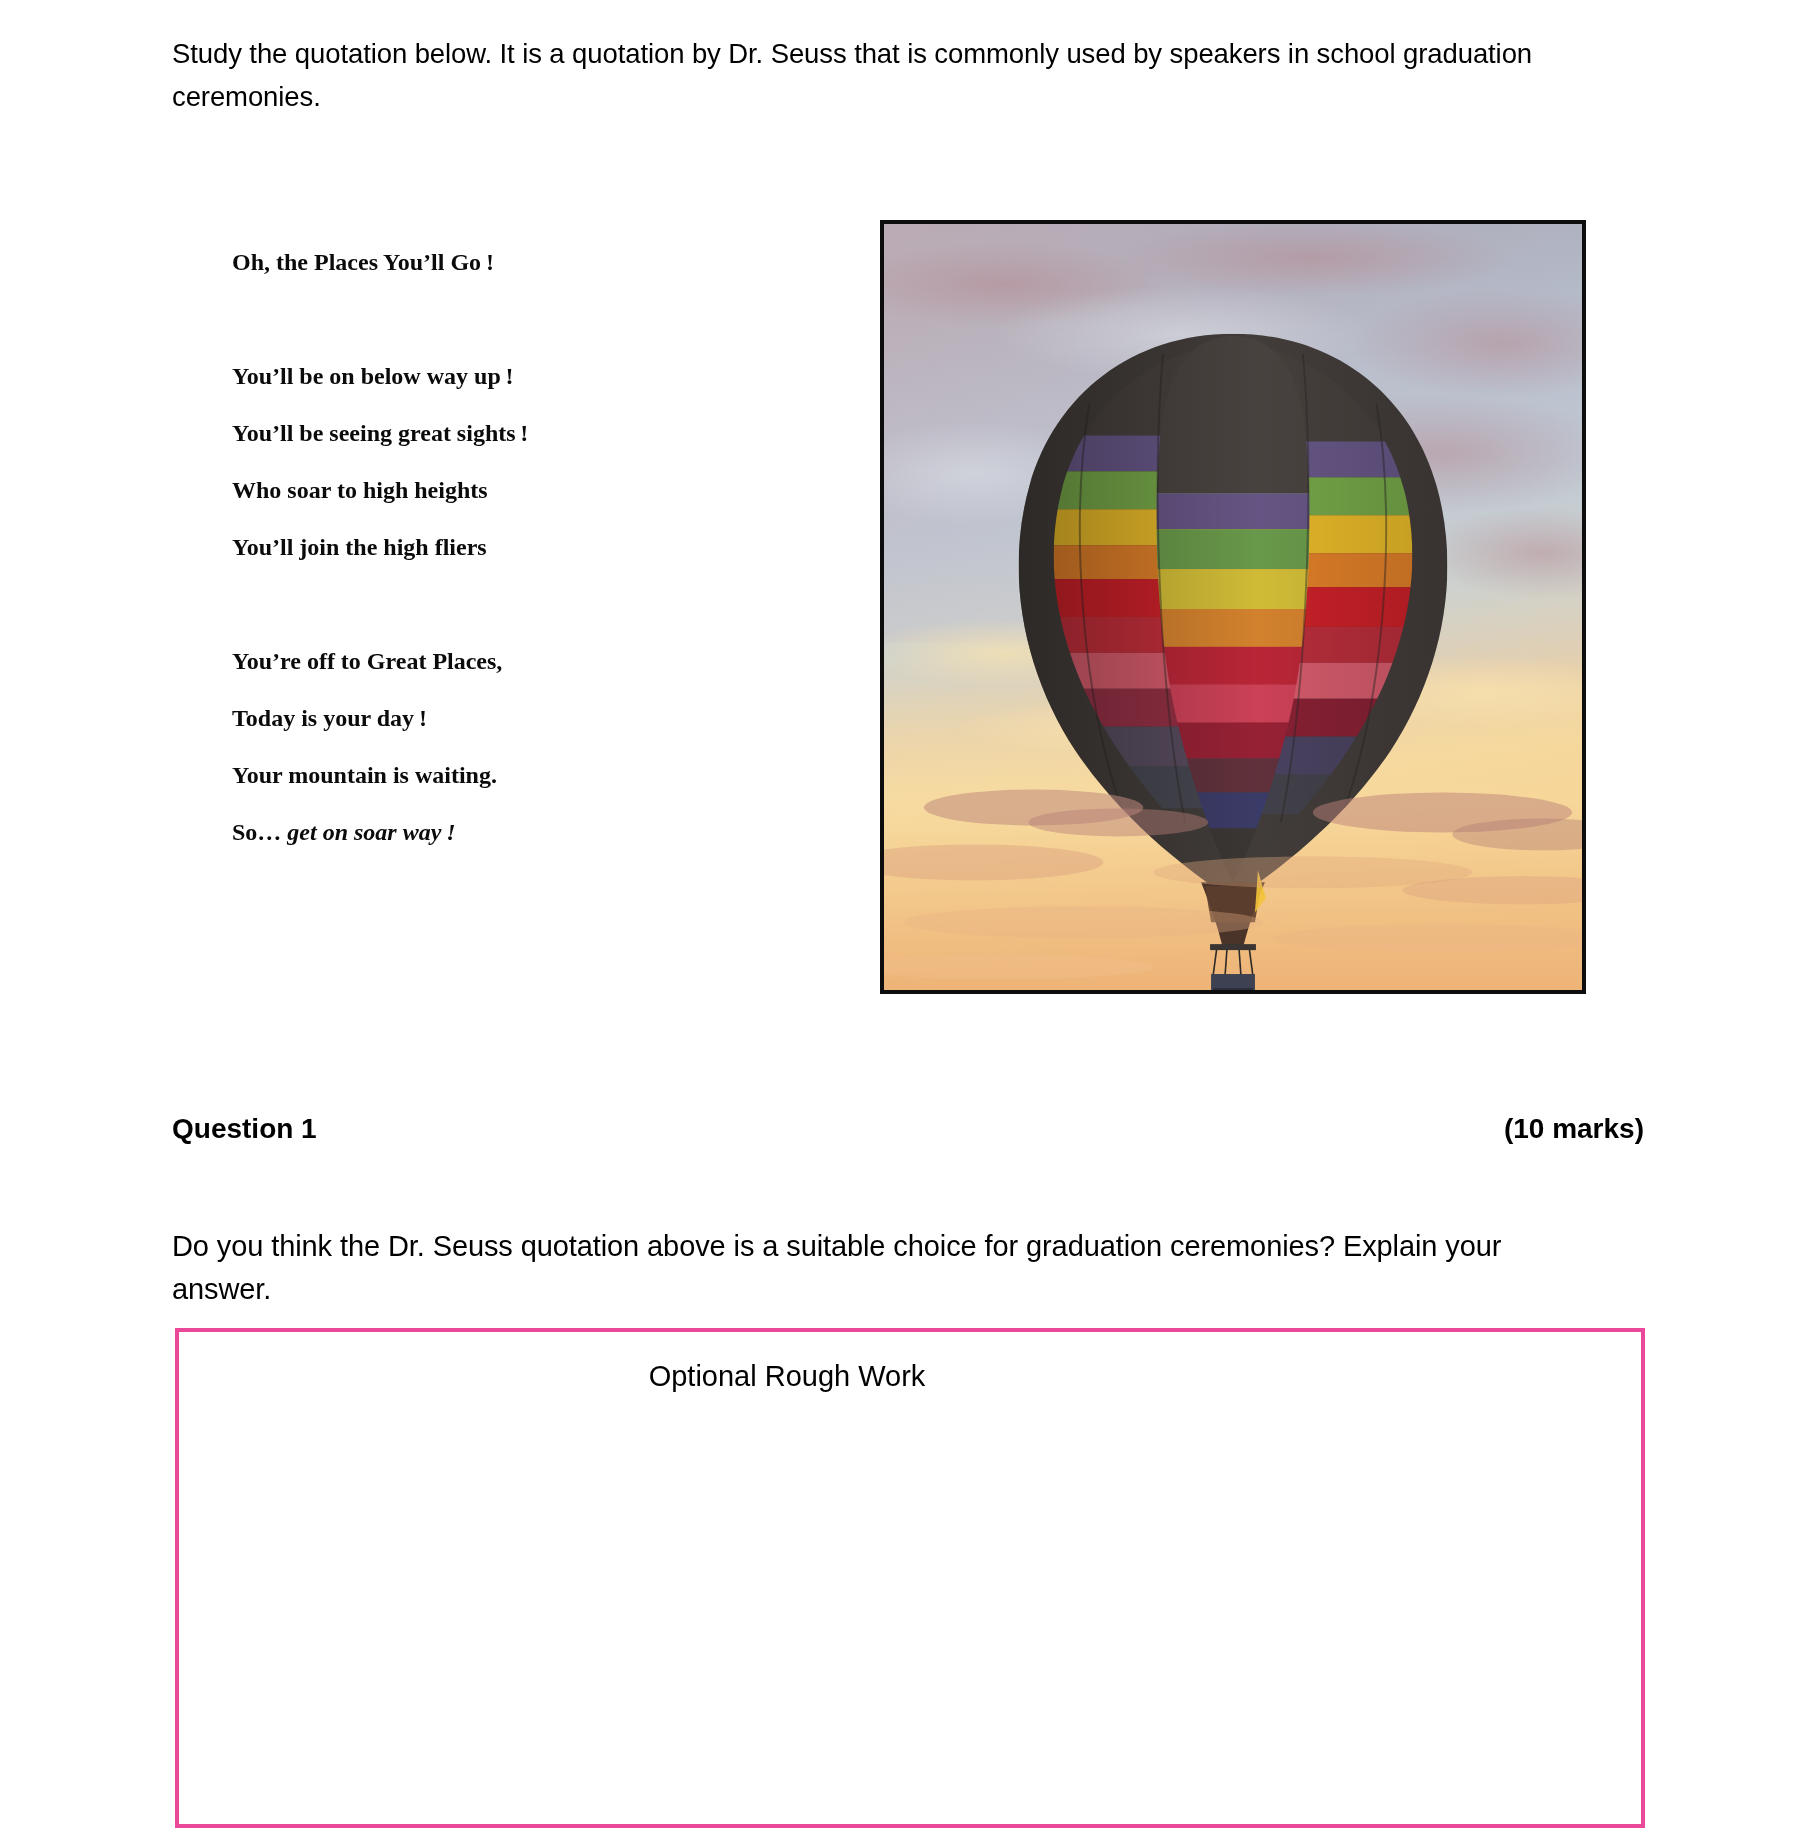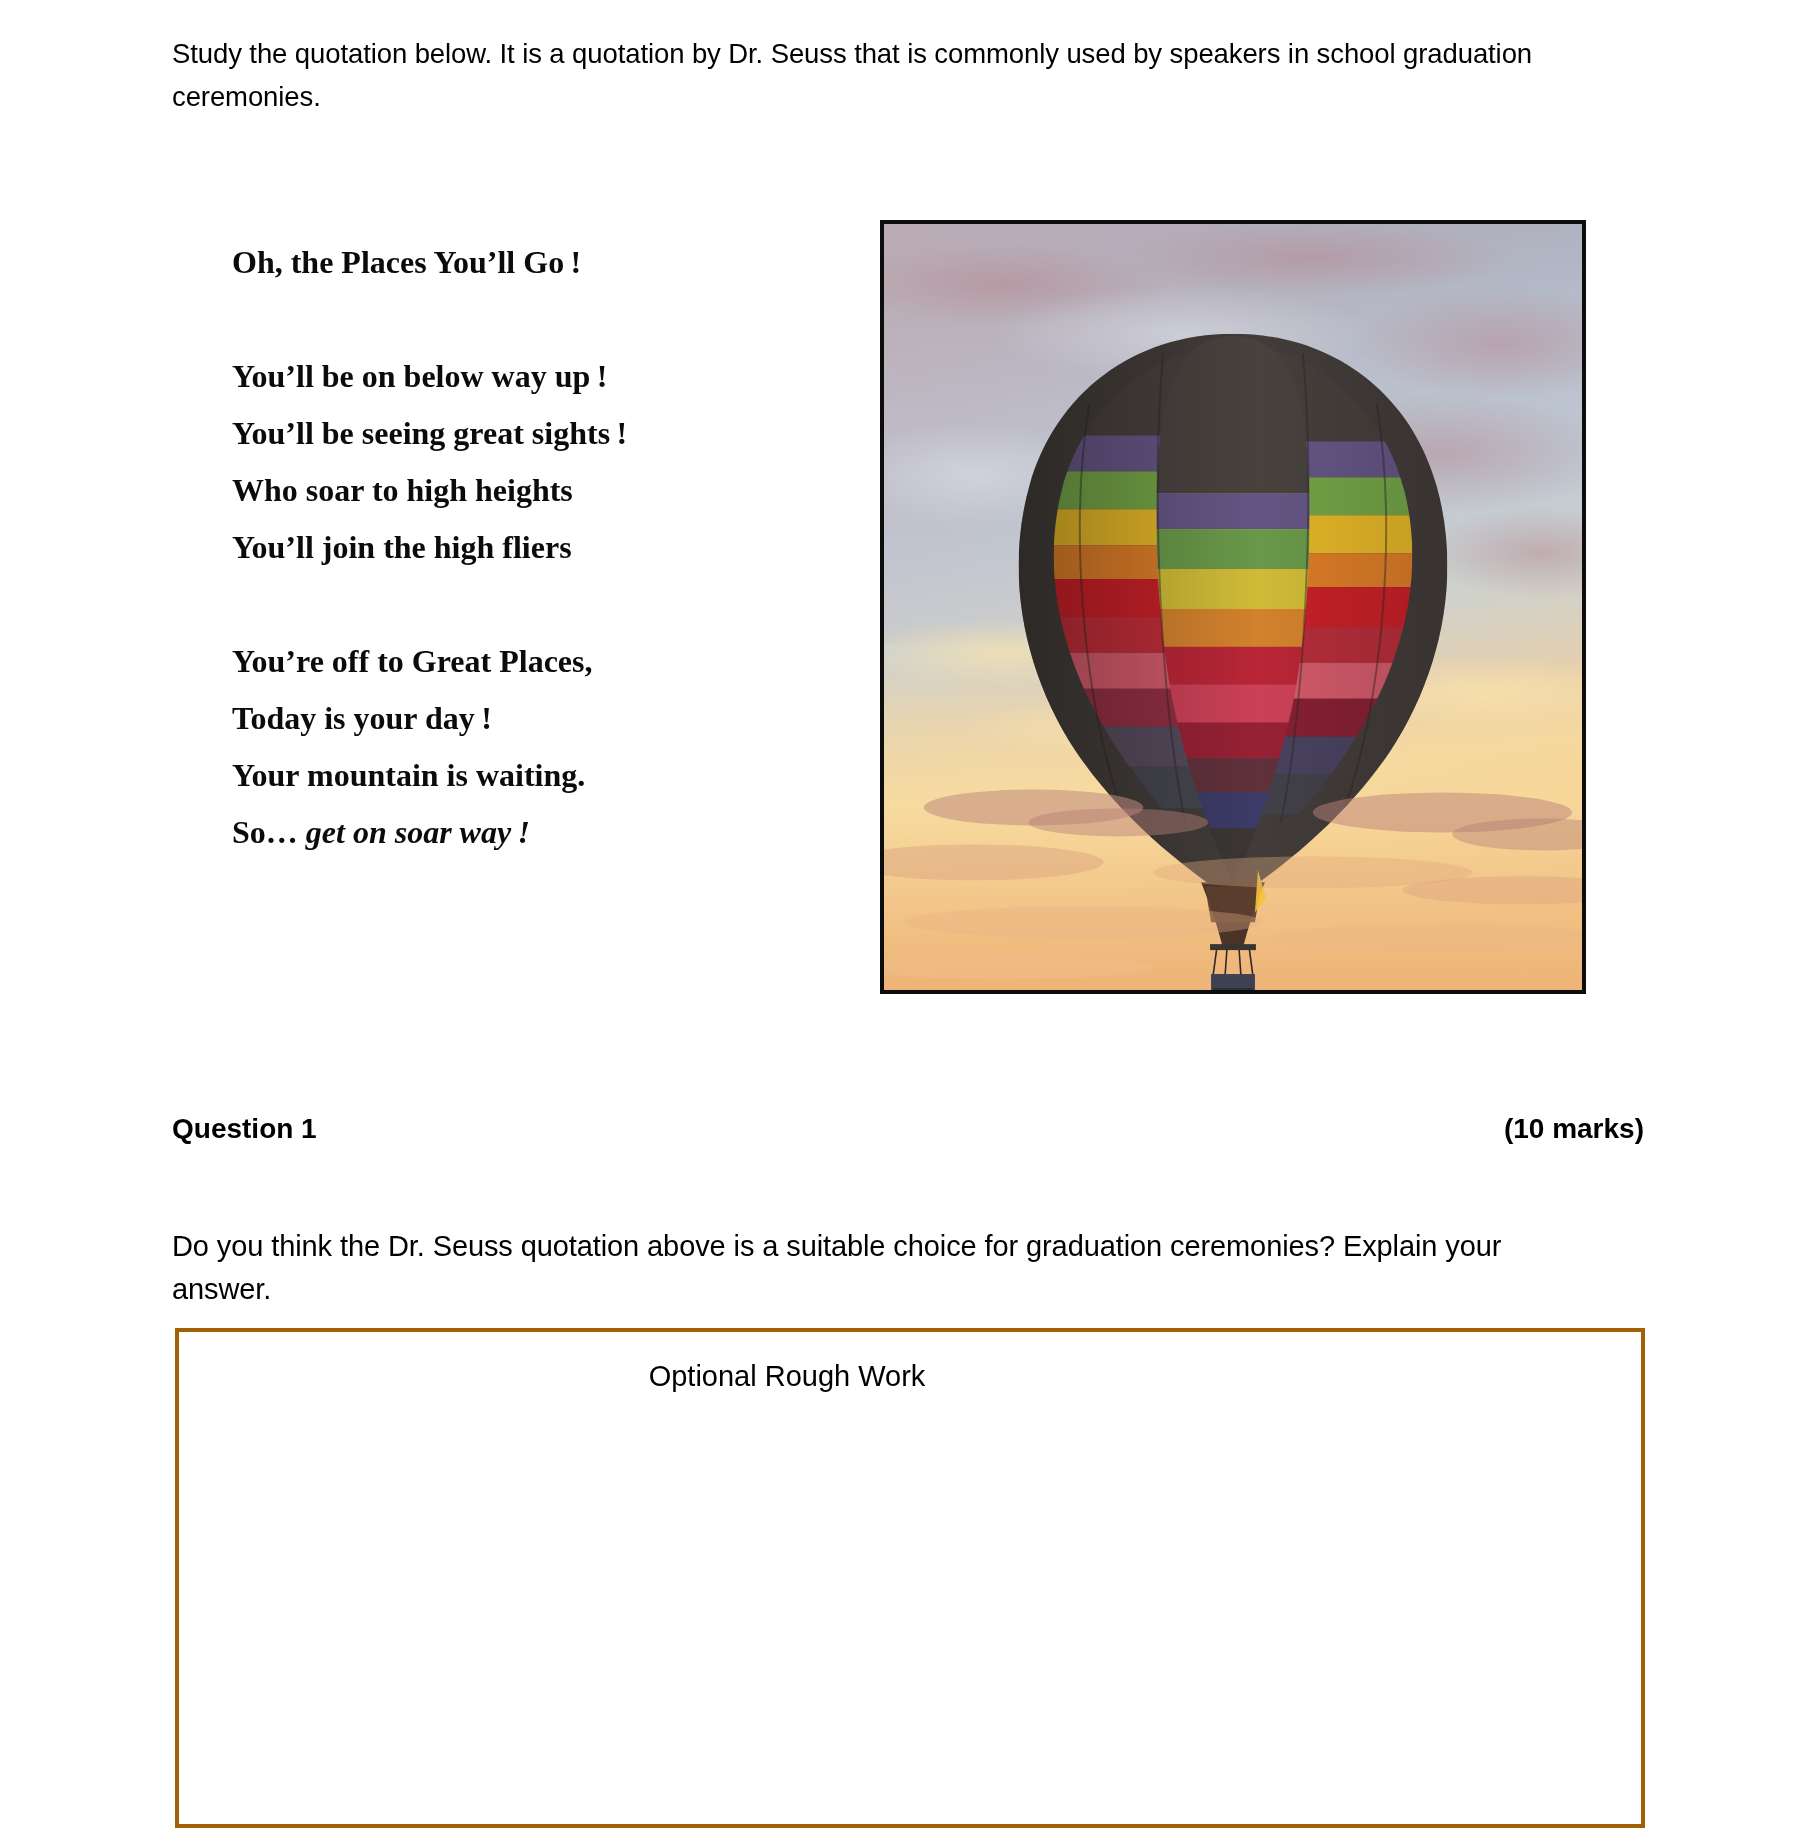--- a/index.html
+++ b/index.html
@@ -36,21 +36,21 @@
     letter-spacing: -0.1px;
   }
 
   
   .poem {
     position: absolute;
     left: 232px;
     top: 234px;
     width: 620px;
     font-family: "Liberation Serif", "DejaVu Serif", serif;
-    font-size: 32px;
+    font-size: 24px;
     line-height: 57px;
     color: #0b0b0b;
     font-weight: 600;
   }
   .poem .title {
     margin-bottom: 57px;
     font-weight: 600;
   }
   .poem .stanza {
     margin: 0 0 57px 0;
@@ -109,21 +109,21 @@
     letter-spacing: -0.1px;
   }
 
   
   .rough-box {
     position: absolute;
     left: 175px;
     top: 1328px;
     width: 1470px;
     height: 500px;
-    border: 4px solid #a16207;
+    border: 4px solid #ec4899;
     box-sizing: border-box;
     background: #ffffff;
   }
   .rough-label {
     position: absolute;
     top: 28px;
     left: 0;
     right: 0;
     text-align: center;
     font-family: "Liberation Sans", sans-serif;

